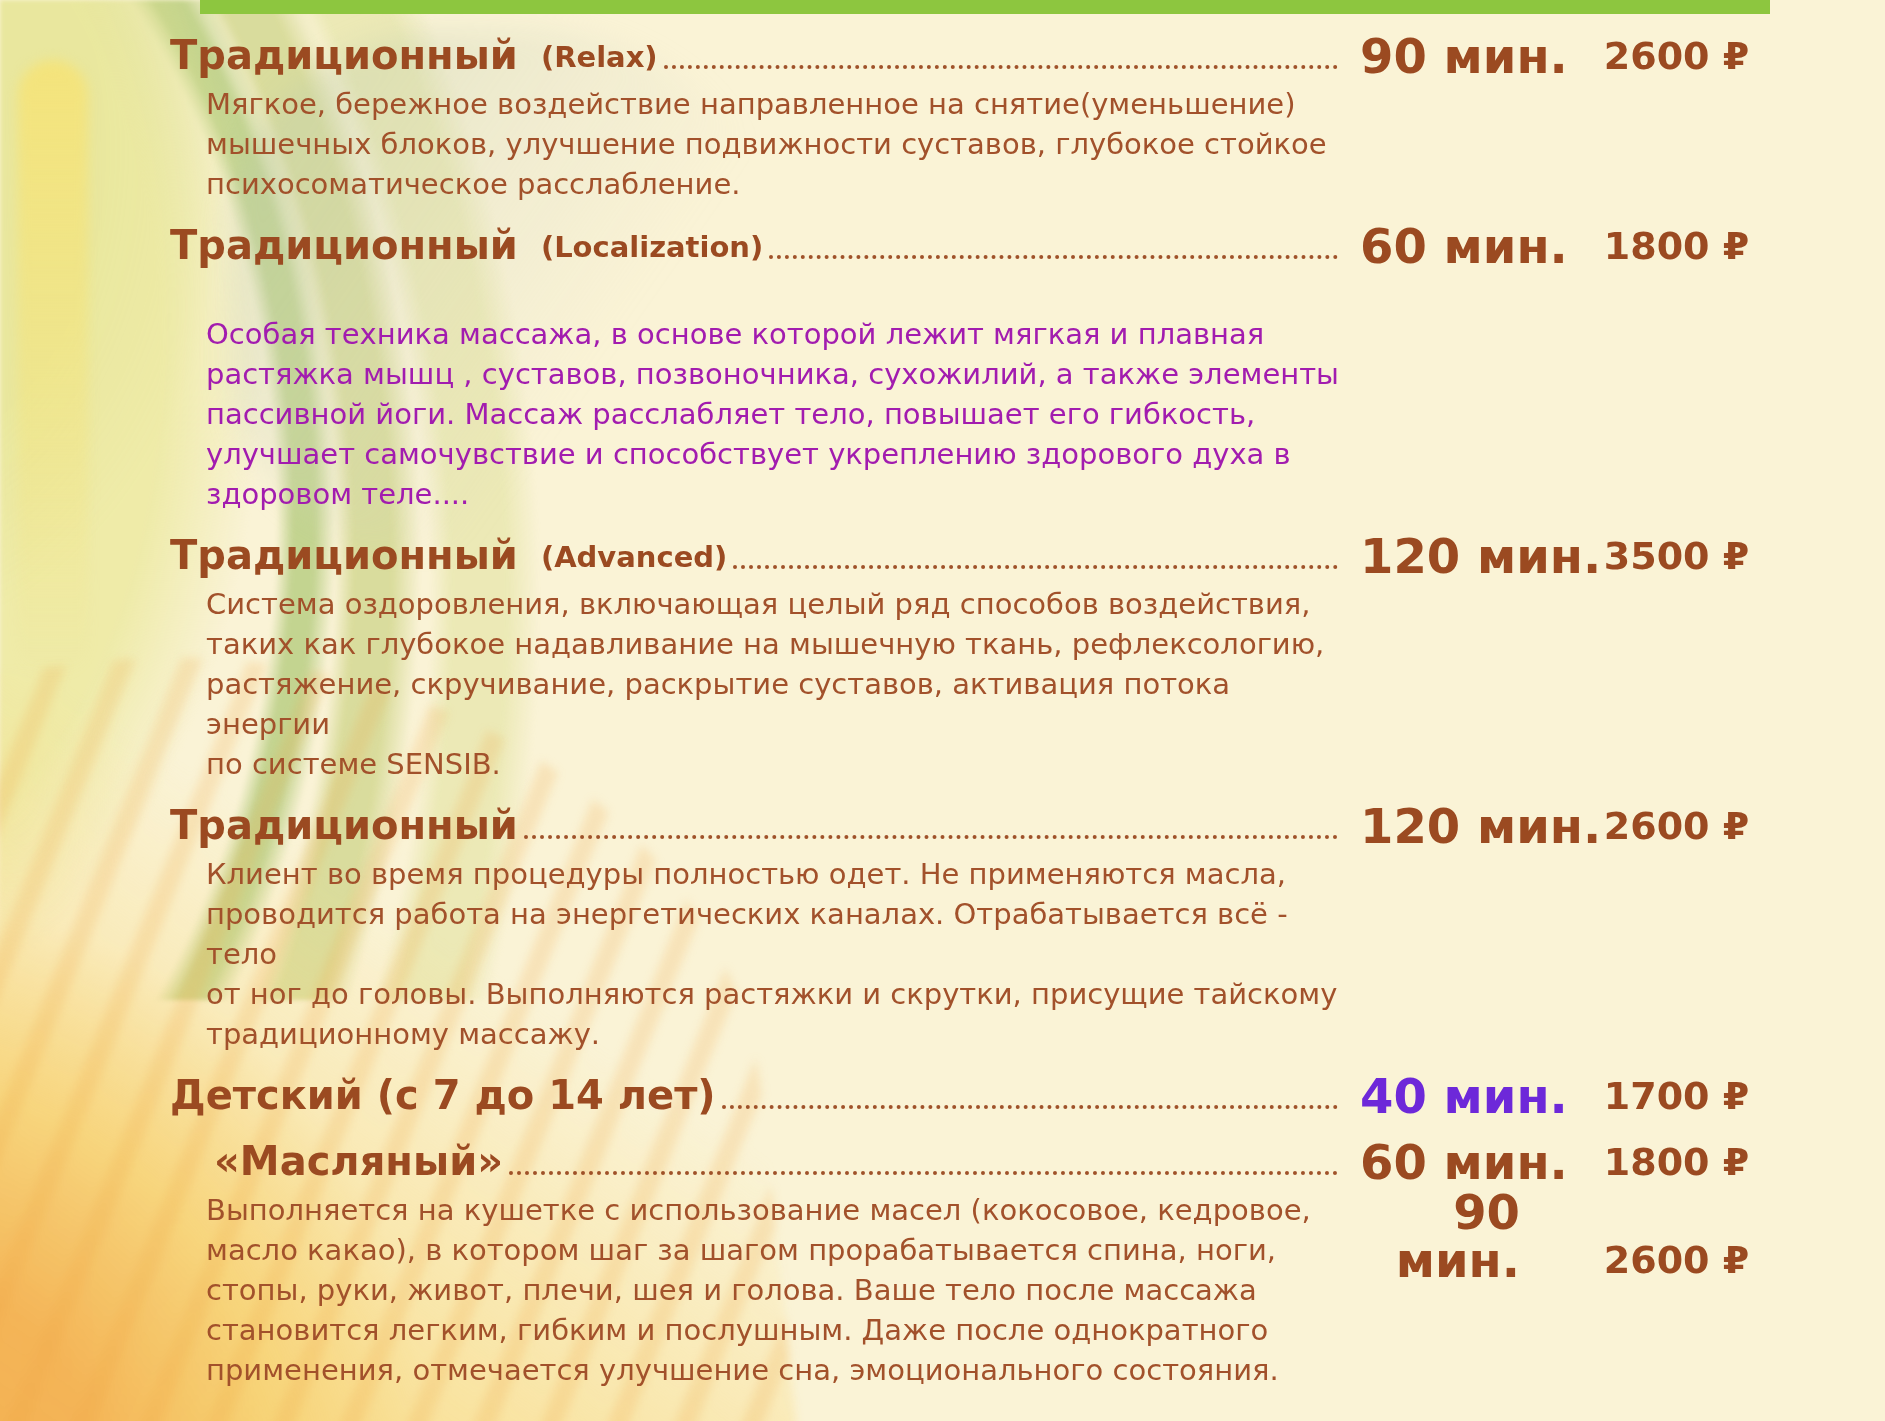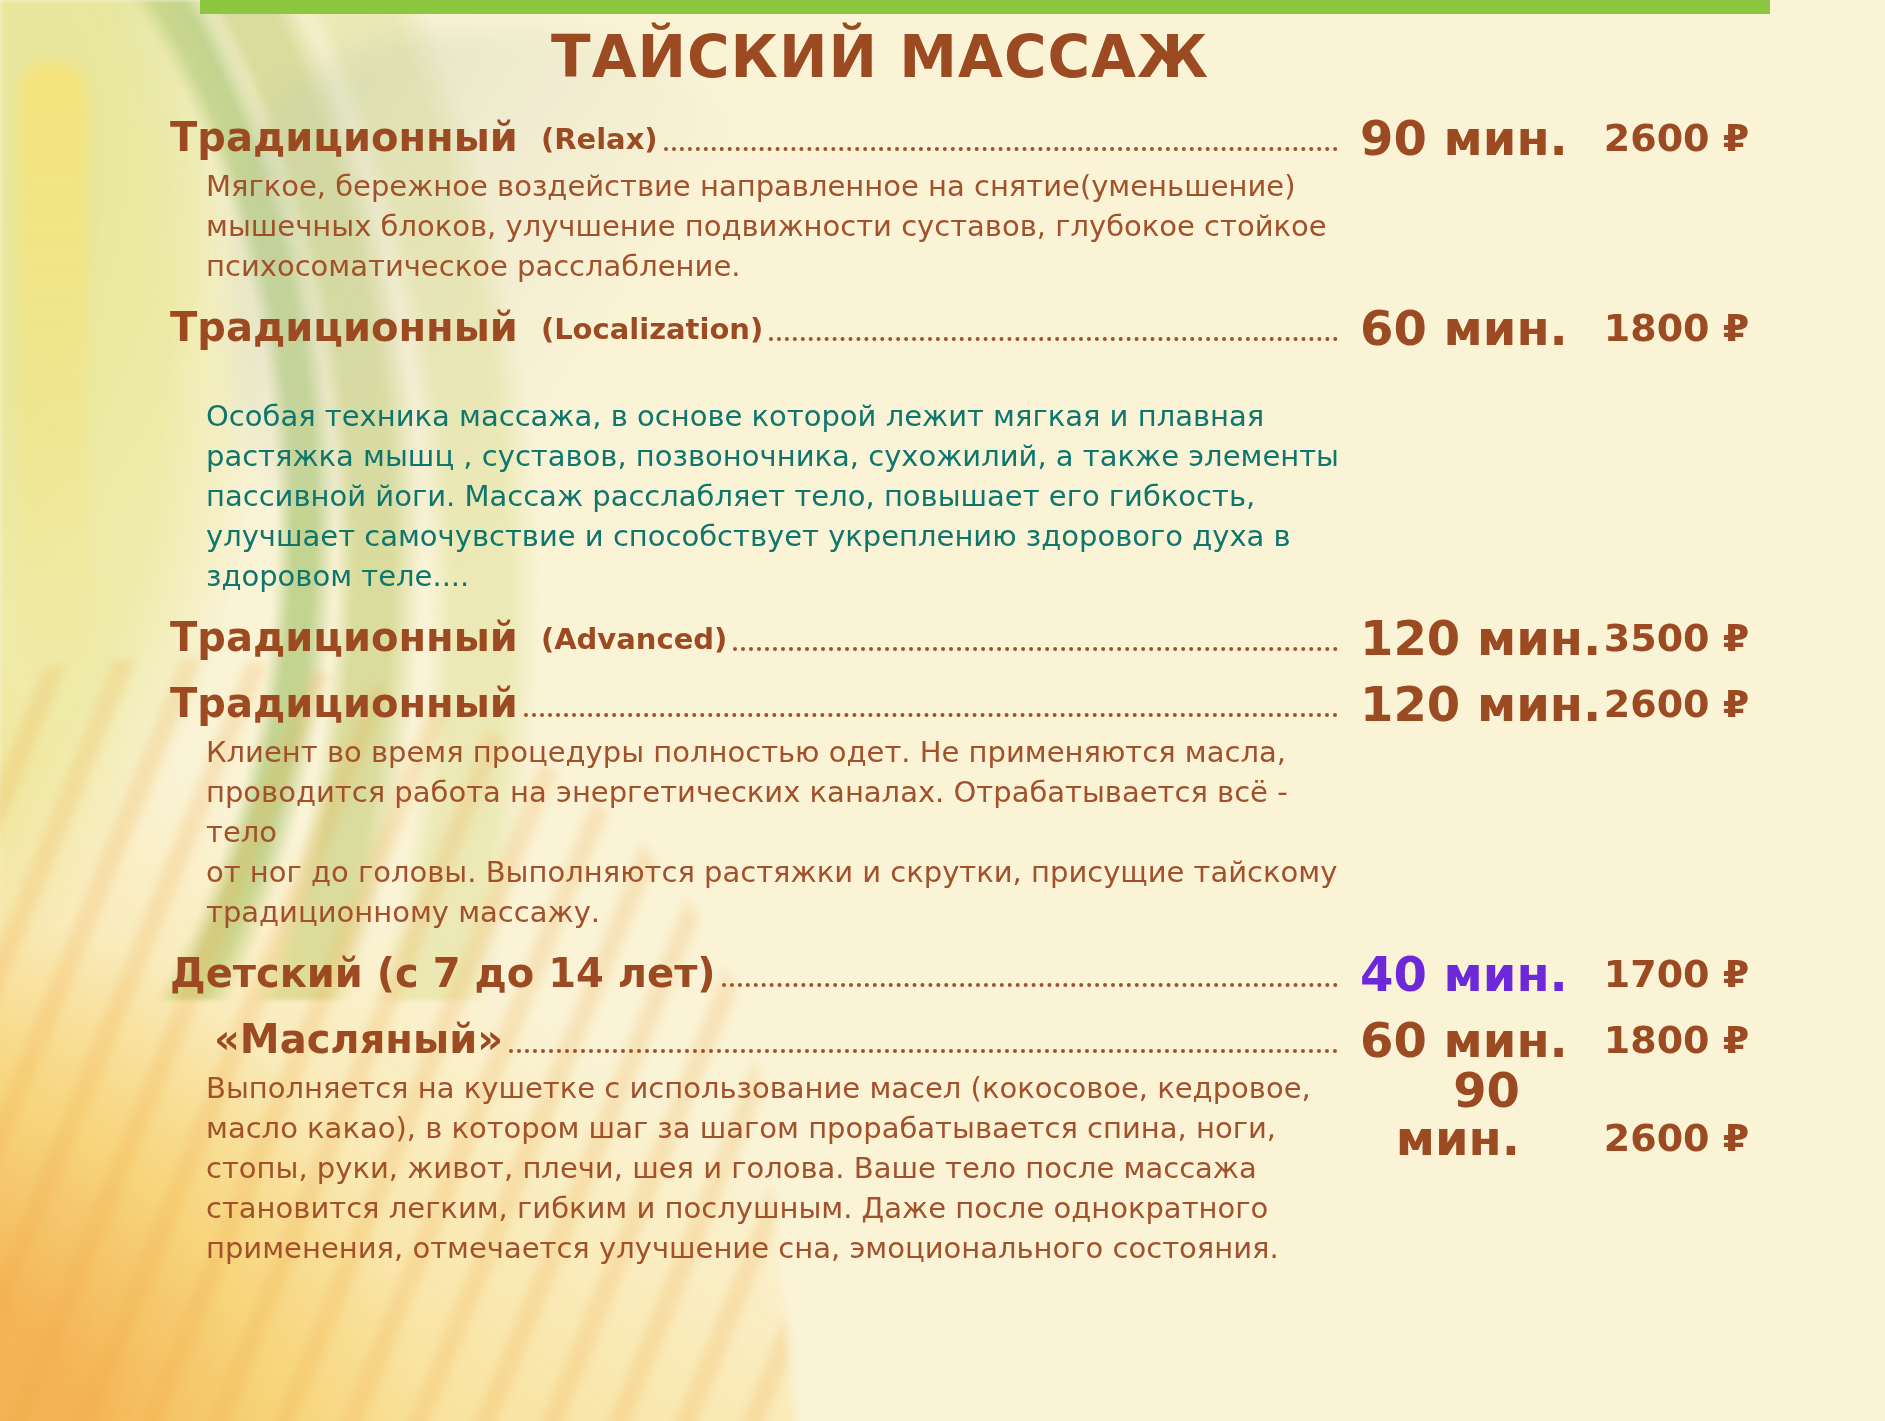--- a/index.html
+++ b/index.html
@@ -74,21 +74,20 @@
   <div class="art">
     <div class="art-top"></div>
     <div class="art-mist"></div>
     <div class="art-streak"></div>
     <div class="art-bottom"></div>
   </div>
 
   <div class="top-bar" style="background: rgb(141, 198, 63);"></div>
 
   <div class="menu">
-    <h1 class="page-title" style="color: rgb(155, 74, 33);">ТАЙСКИЙ МАССАЖ</h1>
     <div>
   <div class="item">
     <div class="item-row">
       <span class="item-name" style="color: rgb(155, 74, 33);">Традиционный</span>
             <span class="item-variant" style="color: rgb(155, 74, 33);">(Relax)</span>
       <span class="leader" style="border-color: rgb(155, 74, 33);"></span>
       <span class="time" style="color: rgb(155, 74, 33);">90 мин.</span>
       <span class="price" style="color: rgb(155, 74, 33);">2600 ₽</span>
     </div>
     <div class="desc-wrap">
@@ -101,36 +100,43 @@
 
   <div class="item">
     <div class="item-row">
       <span class="item-name" style="color: rgb(155, 74, 33);">Традиционный</span>
             <span class="item-variant" style="color: rgb(155, 74, 33);">(Localization)</span>
       <span class="leader" style="border-color: rgb(155, 74, 33);"></span>
       <span class="time" style="color: rgb(155, 74, 33);">60 мин.</span>
       <span class="price" style="color: rgb(155, 74, 33);">1800 ₽</span>
     </div>
     <div class="desc-wrap">
-      <p class="desc" style="color: #0f766e; margin-top: 44px;">Особая техника массажа, в основе которой лежит мягкая и плавная
+      <p class="desc" style="color: #a21caf; margin-top: 44px;">Особая техника массажа, в основе которой лежит мягкая и плавная
 растяжка мышц , суставов, позвоночника, сухожилий, а также элементы
 пассивной йоги. Массаж  расслабляет тело, повышает его гибкость,
 улучшает самочувствие и способствует укреплению здорового духа в
 здоровом теле....</p>
 
     </div>
   </div>
 
   <div class="item">
     <div class="item-row">
       <span class="item-name" style="color: rgb(155, 74, 33);">Традиционный</span>
             <span class="item-variant" style="color: rgb(155, 74, 33);">(Advanced)</span>
       <span class="leader" style="border-color: rgb(155, 74, 33);"></span>
       <span class="time" style="color: rgb(155, 74, 33);">120 мин.</span>
       <span class="price" style="color: rgb(155, 74, 33);">3500 ₽</span>
+    </div>
+    <div class="desc-wrap">
+      <p class="desc" style="color: rgb(162, 81, 43);">Система оздоровления, включающая целый ряд способов воздействия,
+таких как глубокое надавливание на мышечную ткань, рефлексологию,
+растяжение, скручивание, раскрытие суставов, активация потока энергии
+по системе SENSIB.</p>
+
     </div>
   </div>
 
   <div class="item">
     <div class="item-row">
       <span class="item-name" style="color: rgb(155, 74, 33);">Традиционный</span>
       <span class="leader" style="border-color: rgb(155, 74, 33);"></span>
       <span class="time" style="color: rgb(155, 74, 33);">120 мин.</span>
       <span class="price" style="color: rgb(155, 74, 33);">2600 ₽</span>
     </div>

